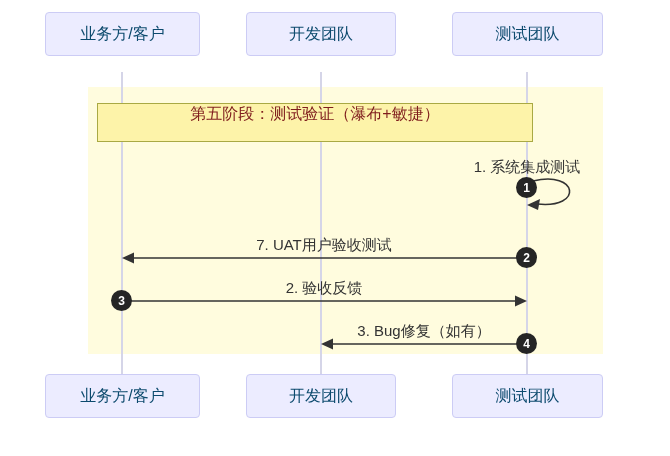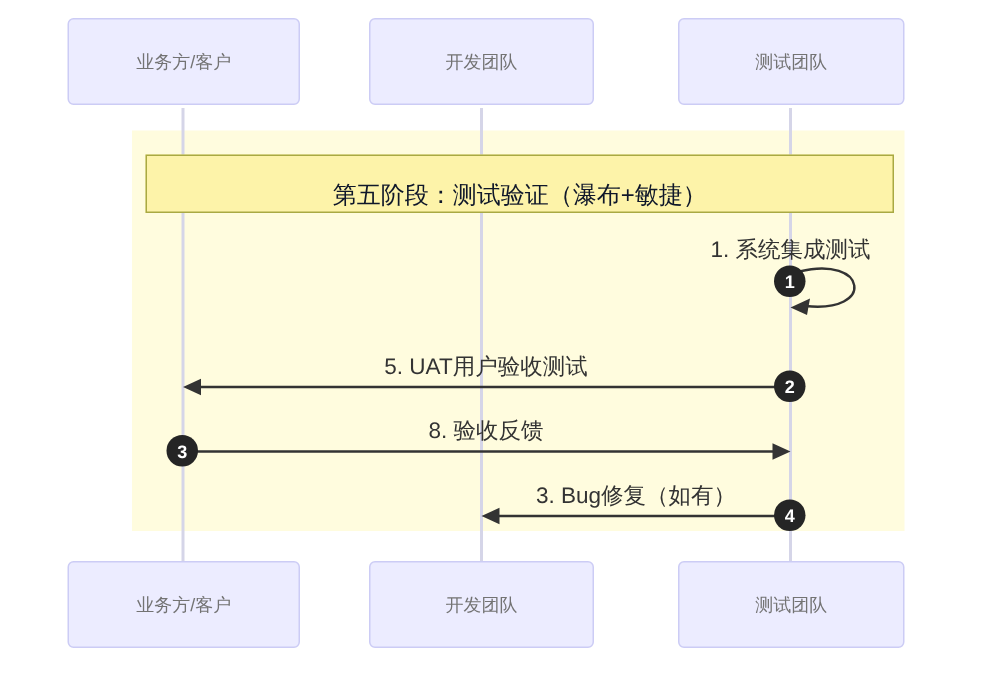--- a/index.html
+++ b/index.html
@@ -13,30 +13,30 @@
     font-family:"Liberation Sans","DejaVu Sans",sans-serif;color:var(--text);
   }
   .rect-bg{
     position:absolute;left:88px;top:87px;width:515px;height:267px;
     background:var(--rect-bg);
   }
   .lifeline{
     position:absolute;top:72px;height:302px;width:2px;background:var(--lifeline);
   }
   .actor-box{
-    position:absolute;height:58px;background:var(--actor-fill);
+    position:absolute;height:44px;background:var(--actor-fill);
     border:1px solid var(--actor-border);border-radius:4px;
     display:flex;align-items:center;justify-content:center;
-    font-size:12px;color:#737373;box-sizing:border-box;
+    font-size:16px;color:#0c4a6e;box-sizing:border-box;
   }
   .note{
-    position:absolute;left:97px;top:103px;width:499px;height:39px;
+    position:absolute;left:97px;top:103px;width:436px;height:39px;
     background:var(--note-fill);border:1px solid var(--note-border);
-    display:flex;align-items:flex-end;justify-content:center;
-    font-size:16px;color:#0f172a;box-sizing:border-box;
+    display:flex;align-items:flex-start;justify-content:center;
+    font-size:16px;color:#7f1d1d;box-sizing:border-box;
   }
   .msg-label{
     position:absolute;width:300px;height:18px;text-align:center;
     font-size:15px;color:var(--text);line-height:18px;white-space:nowrap;
   }
   .seq-badge{
     position:absolute;width:21px;height:21px;border-radius:50%;
     background:var(--seq-circle);color:var(--seq-text);
     font-size:12px;font-weight:bold;display:flex;align-items:center;justify-content:center;
   }
@@ -66,22 +66,22 @@
 
     <line x1="527" y1="344" x2="330" y2="344" stroke="var(--arrow)" stroke-width="1.6"></line>
     <polygon points="321,344 333,338.5 333,349.5" fill="var(--arrow)"></polygon>
   </svg>
 
   <div class="note">
     <span>第五阶段：测试验证（瀑布+敏捷）</span>
   </div>
 
   <div class="msg-label" style="left:377px;top:158px;">1. 系统集成测试</div>
-  <div class="msg-label" style="left:174px;top:236px;">5. UAT用户验收测试</div>
-  <div class="msg-label" style="left:174px;top:279px;">8. 验收反馈</div>
+  <div class="msg-label" style="left:174px;top:236px;">7. UAT用户验收测试</div>
+  <div class="msg-label" style="left:174px;top:279px;">2. 验收反馈</div>
   <div class="msg-label" style="left:274px;top:322px;">3. Bug修复（如有）</div>
 
   <div class="seq-badge" style="left:516px;top:177px;">1</div>
   <div class="seq-badge" style="left:516px;top:247px;">2</div>
   <div class="seq-badge" style="left:111px;top:290px;">3</div>
   <div class="seq-badge" style="left:516px;top:333px;">4</div>
 
   <div class="actor-box" style="left:45px;top:12px;width:155px;">
     <span>业务方/客户</span>
   </div>

